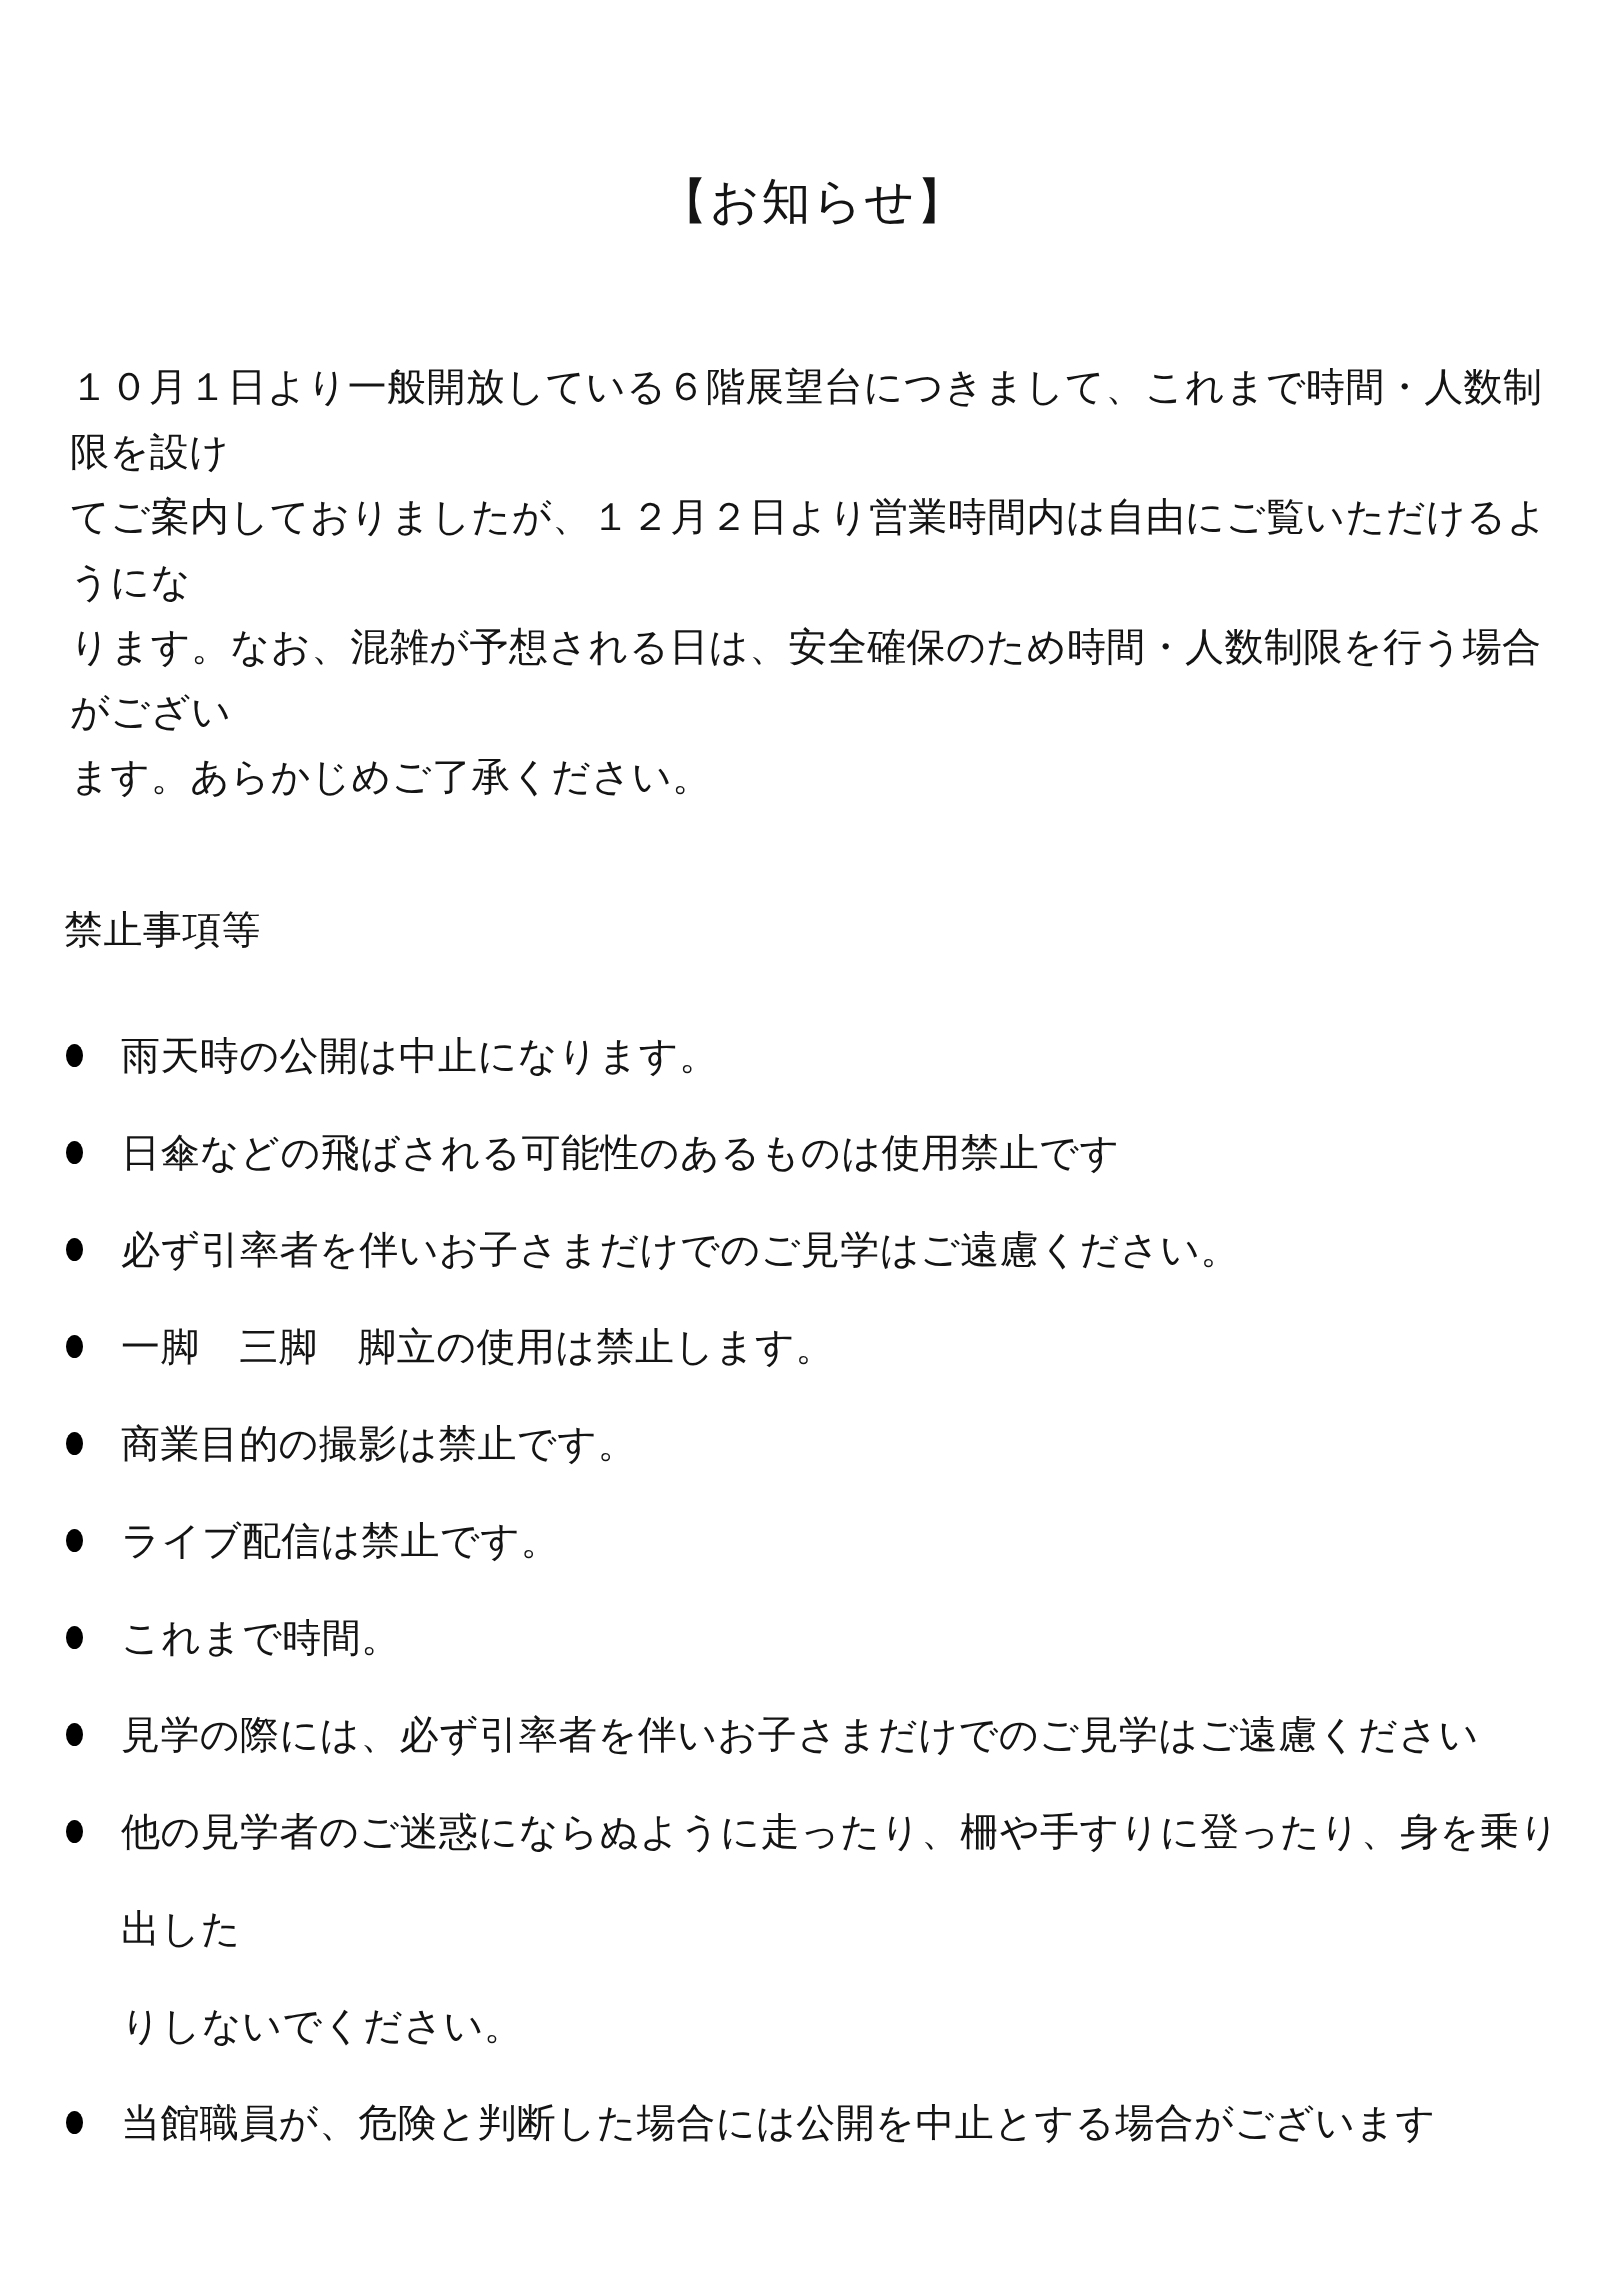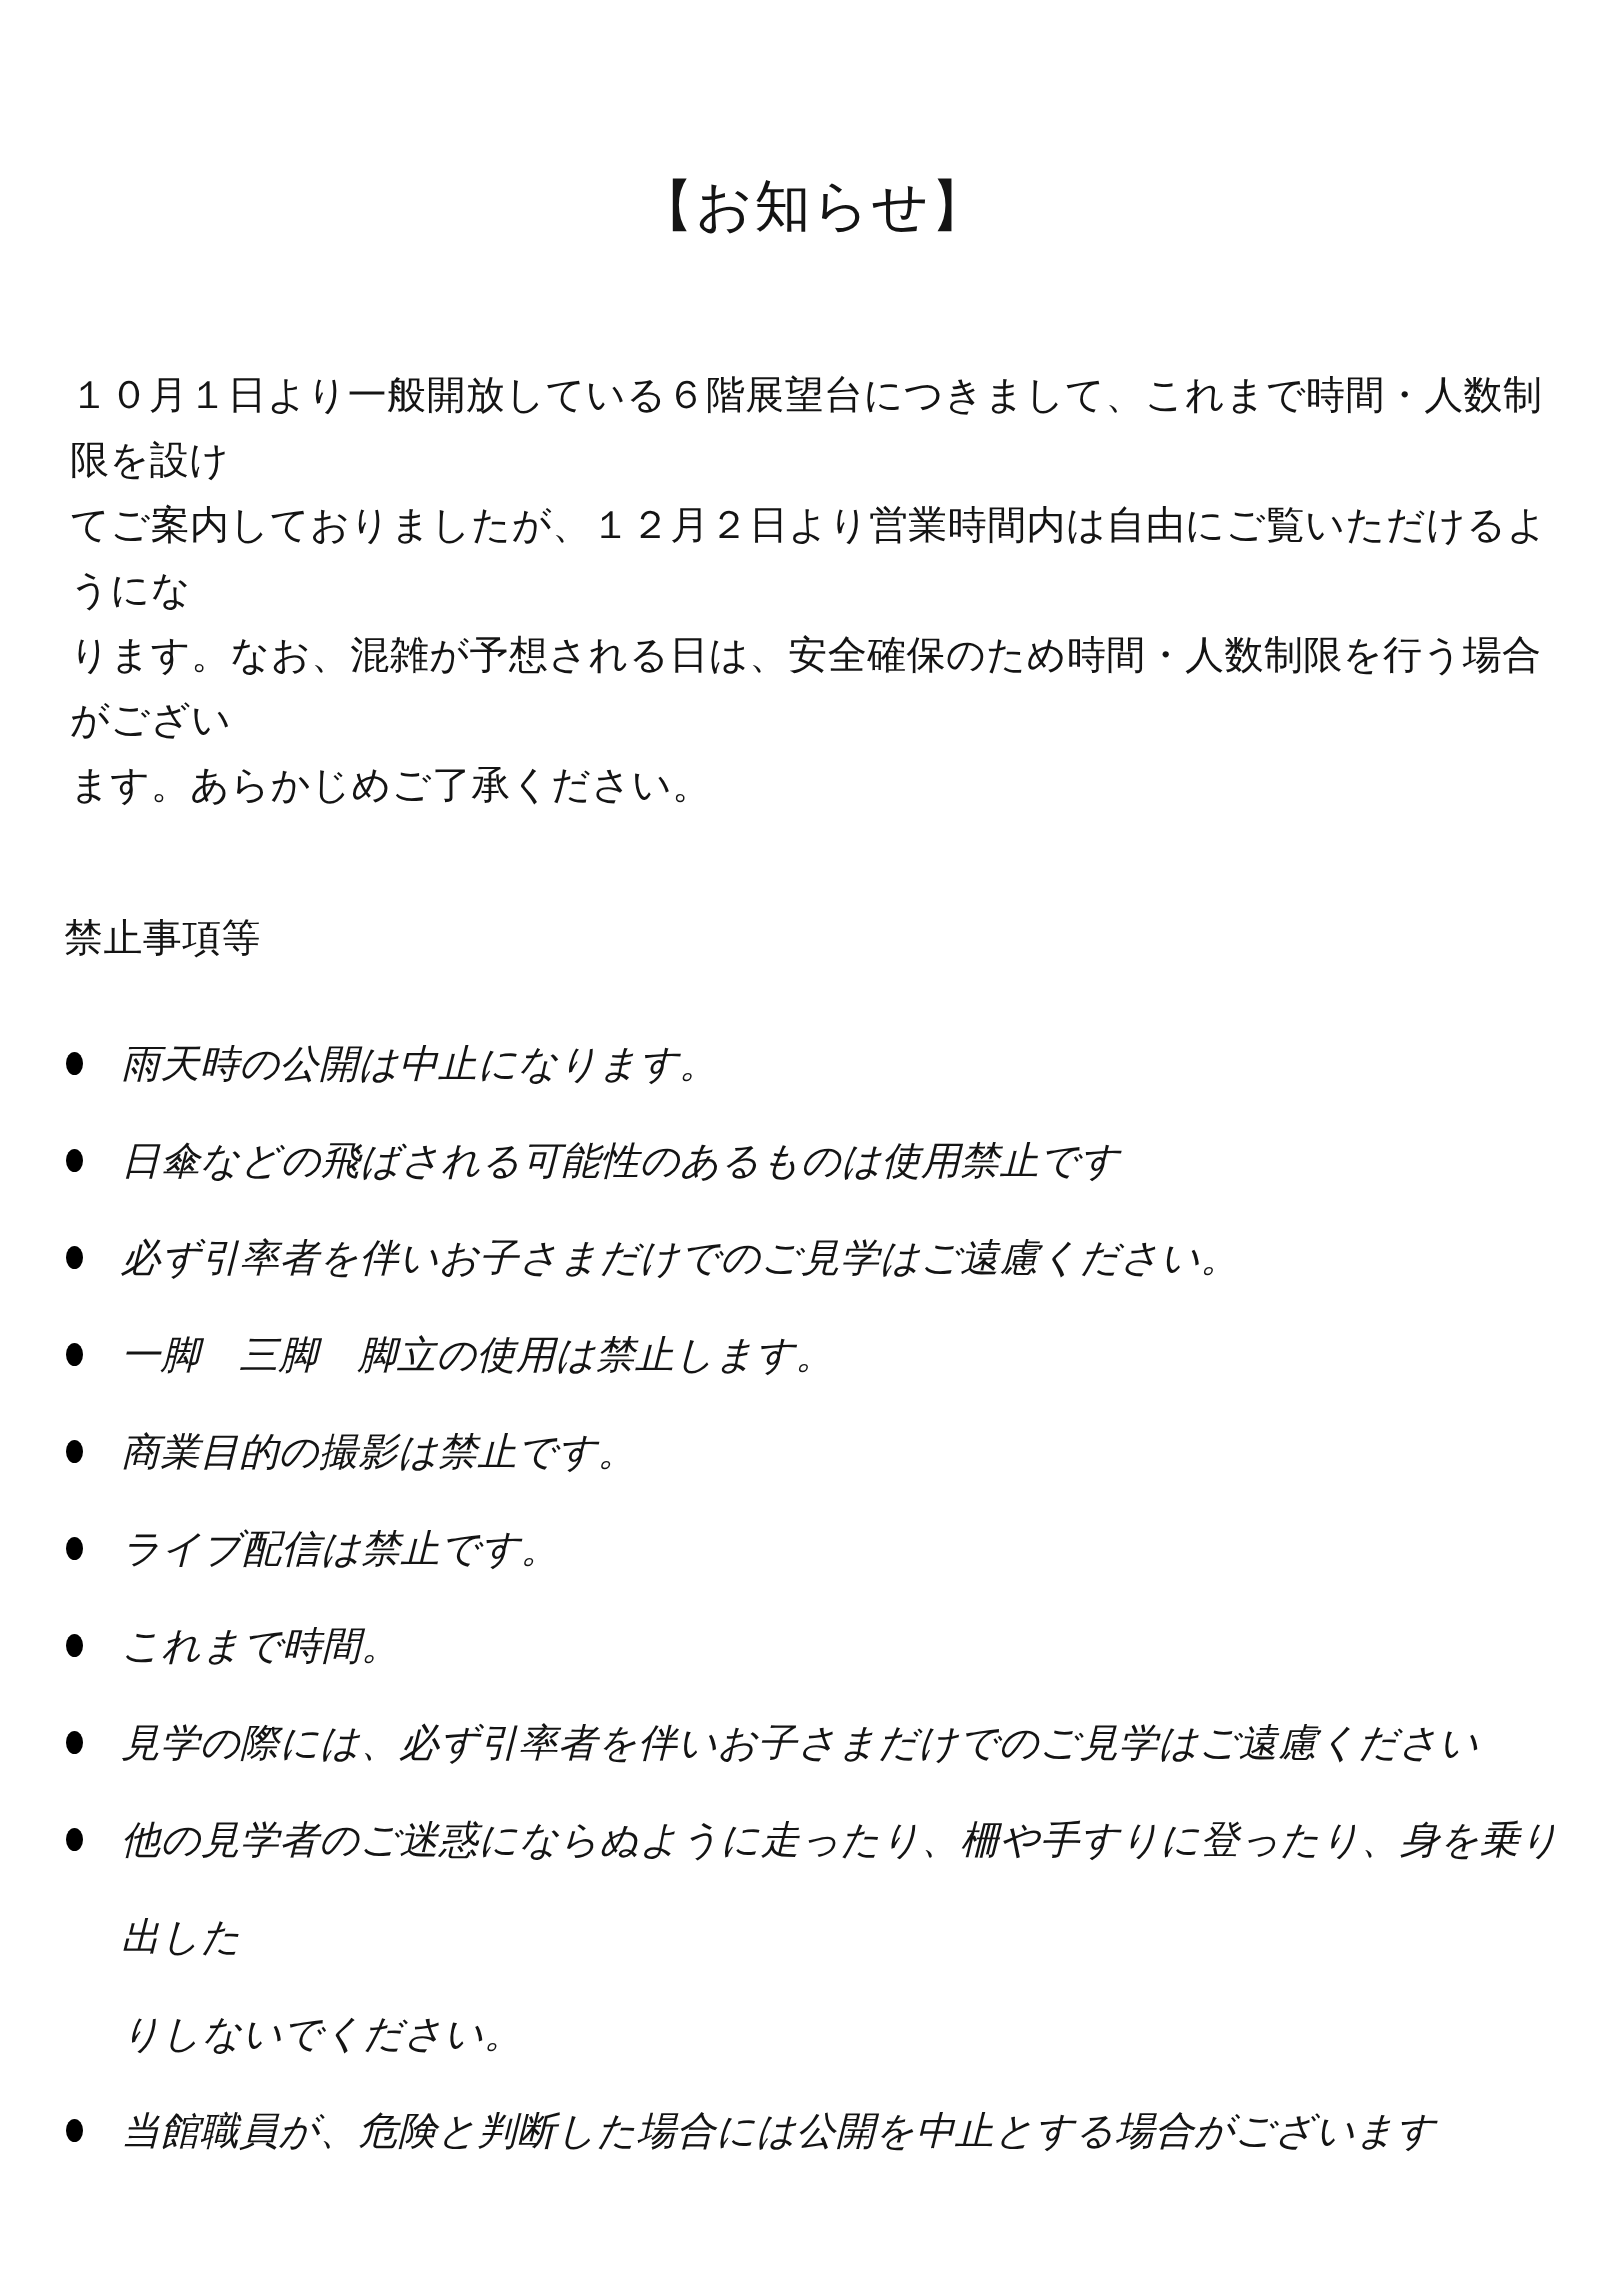--- a/index.html
+++ b/index.html
@@ -18,21 +18,21 @@
     box-sizing: border-box;
     width: 1621px;
     height: 2293px;
     padding: 0 59px 0 64px;
     background: #ffffff;
   }
   .notice-title {
     margin: 0;
     padding-top: 174px;
     text-align: center;
-    font-size: 56px;
+    font-size: 49px;
     line-height: 1.15;
     font-weight: 500;
     letter-spacing: 1.8px;
   }
   .intro-paragraph {
     margin: 124px 0 0 6px;
     font-size: 39px;
     line-height: 65px;
     letter-spacing: 0.4px;
     white-space: pre-line;
@@ -50,21 +50,20 @@
     margin: 52px 0 0 0;
     padding: 0;
   }
   .rule-item {
     display: grid;
     grid-template-columns: 57px 1fr;
     align-items: start;
     font-size: 39px;
     line-height: 97px;
     letter-spacing: 0.4px;
-    font-style: italic;
   }
   .bullet-dot {
     width: 17px;
     height: 23px;
     margin-top: 37px;
     margin-left: 1.8px;
     background: #000000;
     border-radius: 50%;
   }
   .rule-text {

